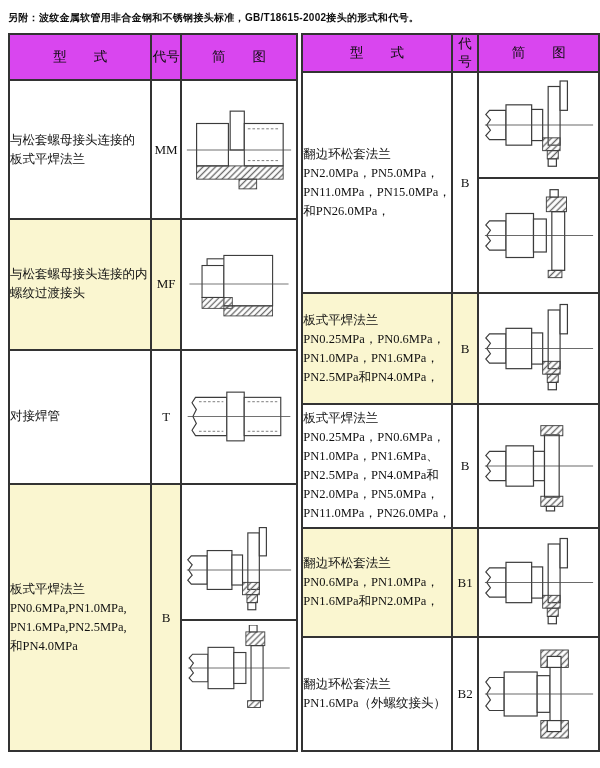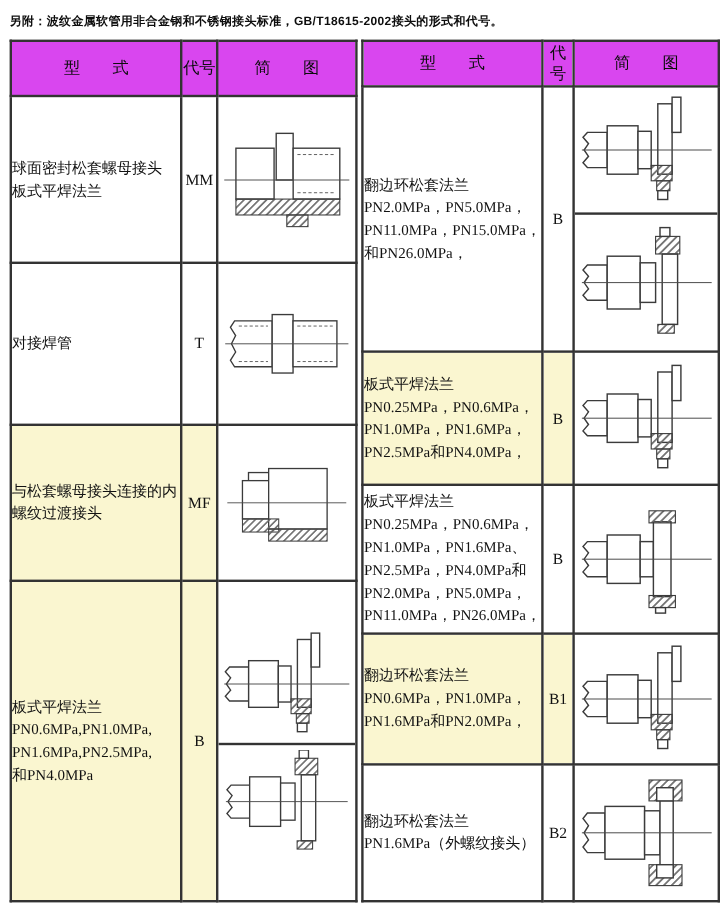--- a/index.html
+++ b/index.html
@@ -53,73 +53,73 @@
         <col style="width:118px">
       </colgroup>
       <tbody>
         <tr class="hdr" style="height:34px">
           <td>型　　式</td>
           <td>代号</td>
           <td>简　　图</td>
         </tr>
         <tr style="height:100px">
           <td class="type">
-            <div class="tline">球面密封松套螺母接头</div>
+            <div class="tline">与松套螺母接头连接的</div>
             <div class="tline">板式平焊法兰</div>
           </td>
           <td class="code">MM</td>
           <td class="diag">
             <div class="sub" style="height:100px">
               <svg width="106" height="90" viewBox="0 0 120 100" preserveAspectRatio="xMidYMid meet">
                 <rect x="12" y="20" width="36" height="48" class="sh"></rect>
                 <rect x="50" y="6" width="16" height="44" class="sh"></rect>
                 <rect x="66" y="20" width="44" height="48" class="sh"></rect>
                 <line x1="70" y1="26" x2="106" y2="26" class="dash"></line>
                 <line x1="70" y1="62" x2="106" y2="62" class="dash"></line>
                 <rect x="12" y="68" width="98" height="15" class="ha"></rect>
                 <rect x="60" y="83" width="20" height="11" class="ha"></rect>
                 <line x1="1" y1="50" x2="119" y2="50" class="cl"></line>
               </svg>
             </div>
           </td>
         </tr>
+        <tr style="height:94px">
+          <td class="type hl">
+            <div class="tline">与松套螺母接头连接的内</div>
+            <div class="tline">螺纹过渡接头</div>
+          </td>
+          <td class="code hl">MF</td>
+          <td class="diag">
+            <div class="sub" style="height:94px">
+              <svg width="106" height="84" viewBox="0 0 120 100" preserveAspectRatio="xMidYMid meet">
+                <rect x="22" y="20" width="26" height="18" class="sh"></rect>
+                <rect x="16" y="28" width="26" height="38" class="sh"></rect>
+                <rect x="42" y="16" width="58" height="60" class="sh"></rect>
+                <rect x="16" y="66" width="36" height="13" class="ha"></rect>
+                <rect x="42" y="76" width="58" height="12" class="ha"></rect>
+                <line x1="1" y1="50" x2="119" y2="50" class="cl"></line>
+              </svg>
+            </div>
+          </td>
+        </tr>
         <tr style="height:97px">
           <td class="type">
             <div class="tline">对接焊管</div>
           </td>
           <td class="code">T</td>
           <td class="diag">
             <div class="sub" style="height:97px">
               <svg width="106" height="87" viewBox="0 0 120 100" preserveAspectRatio="xMidYMid meet">
                 <path class="sh" d="M46 28 L10 28 L6 34.16 L11 42.08 L7 50 L11 57.92 L6 65.84 L10 72 L46 72 Z"></path>
                 <line x1="14" y1="33" x2="42" y2="33" class="dash"></line>
                 <line x1="14" y1="67" x2="42" y2="67" class="dash"></line>
                 <rect x="46" y="22" width="20" height="56" class="sh"></rect>
                 <rect x="66" y="28" width="42" height="44" class="sh"></rect>
                 <line x1="70" y1="33" x2="104" y2="33" class="dash"></line>
                 <line x1="70" y1="67" x2="104" y2="67" class="dash"></line>
-                <line x1="1" y1="50" x2="119" y2="50" class="cl"></line>
-              </svg>
-            </div>
-          </td>
-        </tr>
-        <tr style="height:94px">
-          <td class="type hl">
-            <div class="tline">与松套螺母接头连接的内</div>
-            <div class="tline">螺纹过渡接头</div>
-          </td>
-          <td class="code hl">MF</td>
-          <td class="diag">
-            <div class="sub" style="height:94px">
-              <svg width="106" height="84" viewBox="0 0 120 100" preserveAspectRatio="xMidYMid meet">
-                <rect x="22" y="20" width="26" height="18" class="sh"></rect>
-                <rect x="16" y="28" width="26" height="38" class="sh"></rect>
-                <rect x="42" y="16" width="58" height="60" class="sh"></rect>
-                <rect x="16" y="66" width="36" height="13" class="ha"></rect>
-                <rect x="42" y="76" width="58" height="12" class="ha"></rect>
                 <line x1="1" y1="50" x2="119" y2="50" class="cl"></line>
               </svg>
             </div>
           </td>
         </tr>
         <tr style="height:194px">
           <td class="type hl">
             <div class="tline">板式平焊法兰</div>
             <div class="tline">PN0.6MPa,PN1.0MPa,</div>
             <div class="tline">PN1.6MPa,PN2.5MPa,</div>

